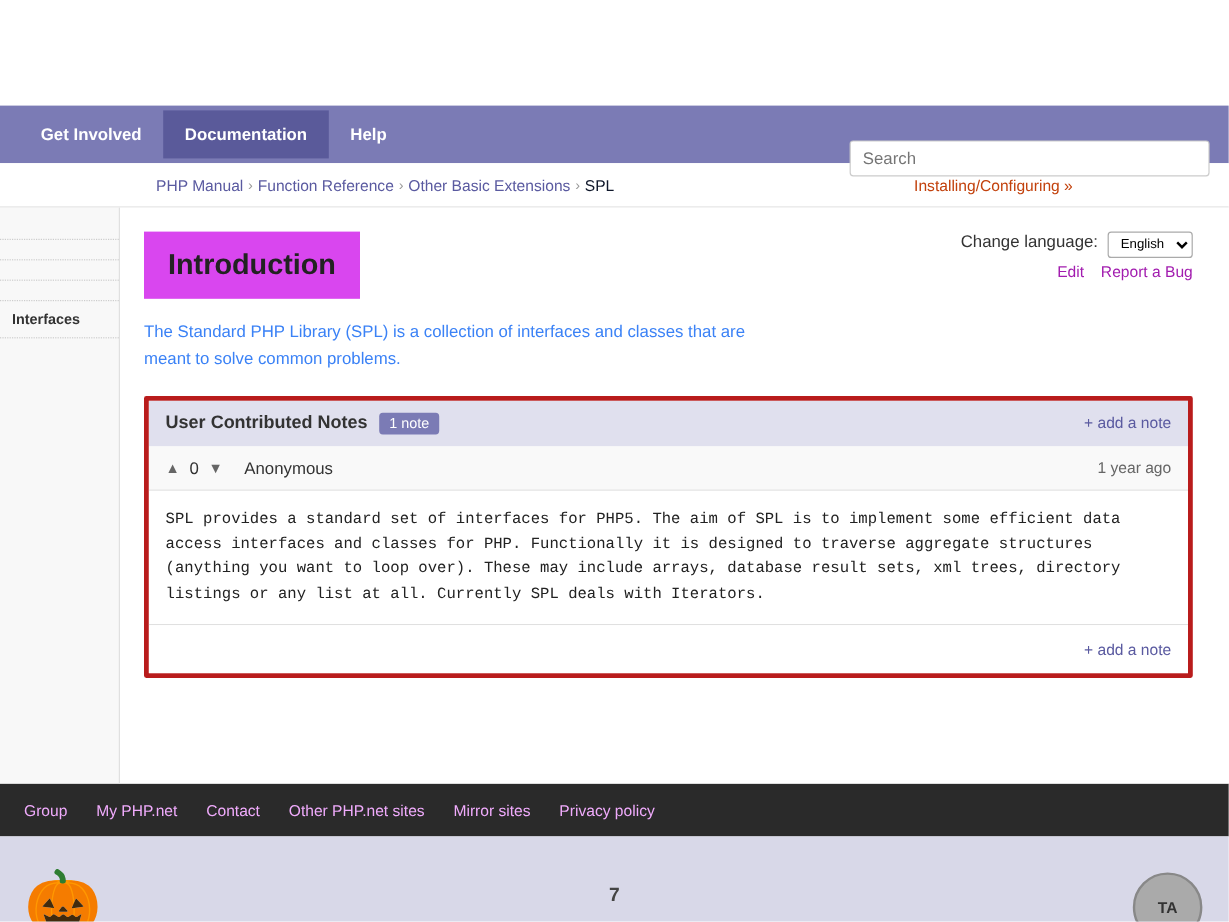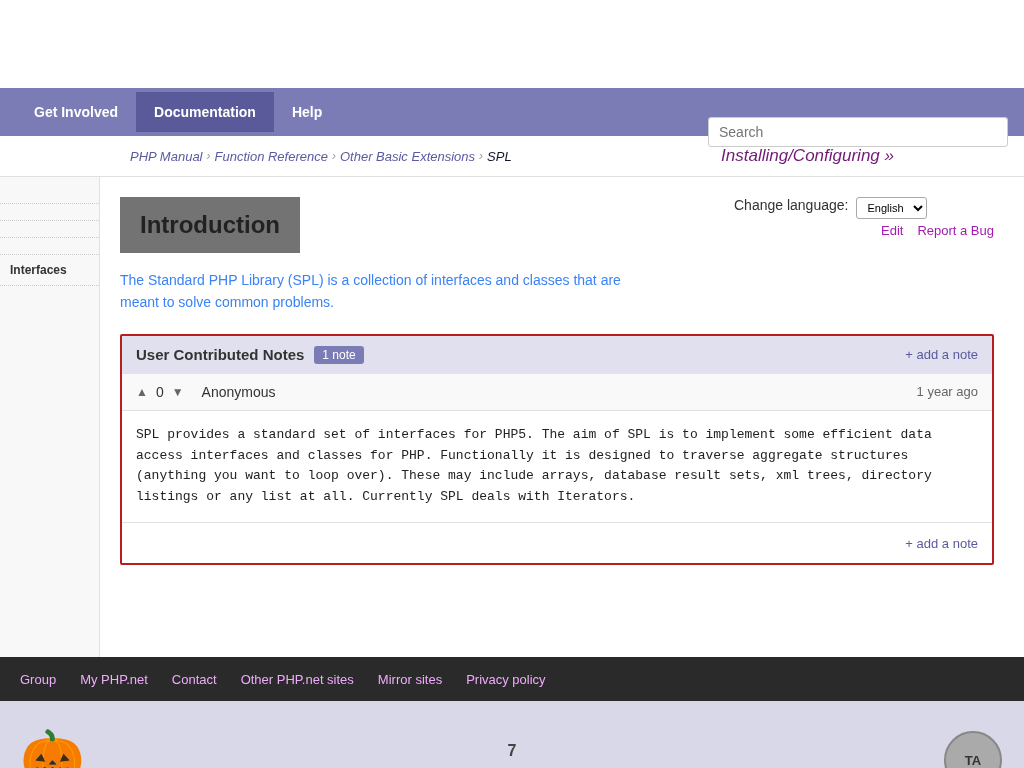--- a/index.html
+++ b/index.html
@@ -42,39 +42,38 @@
     }
 
     
     .breadcrumb-bar {
       background: #fff;
       padding: 10px 130px;
       display: flex;
       align-items: center;
       justify-content: space-between;
       border-bottom: 1px solid #e0e0e0;
-      font-style: italic;
     }
     .breadcrumb {
       display: flex;
       align-items: center;
       gap: 4px;
       font-size: 13px;
       color: #555;
     }
     .breadcrumb a {
       color: #5a5aa0;
       text-decoration: none;
     }
     .breadcrumb .sep { color: #999; font-size: 12px; }
     .breadcrumb .current { color: #0f172a; font-weight: normal; }
     .breadcrumb-right a {
-      color: #701a75;
+      color: #c2410c;
       text-decoration: none;
-      font-size: 17px;
+      font-size: 13px;
       margin-left: 24px;
     }
 
     
     .main-layout {
       display: flex;
       height: 480px;
     }
 
     
@@ -99,36 +98,36 @@
     
     .content {
       flex: 1;
       padding: 20px 30px 20px 20px;
       overflow-y: auto;
       background: #fff;
     }
 
     
     .page-title-box {
-      background: #737373;
+      background: #d946ef;
       padding: 14px 20px;
       margin-bottom: 16px;
       max-width: 540px;
     }
     .page-title-box h1 {
       font-size: 24px;
       font-weight: bold;
       color: #222;
     }
 
     
     .lang-row {
       display: flex;
       align-items: flex-start;
-      justify-content: flex-start;
+      justify-content: flex-end;
       gap: 8px;
       margin-bottom: 4px;
     }
     .lang-label {
       font-size: 14px;
       color: #333;
       white-space: nowrap;
     }
     .lang-select {
       padding: 3px 6px;
@@ -167,21 +166,21 @@
       justify-content: space-between;
       margin-bottom: 0;
     }
     .top-content-right {
       min-width: 260px;
       text-align: right;
     }
 
     
     .notes-section {
-      border: 2px solid #b91c1c;
+      border: 4px solid #b91c1c;
       border-radius: 2px;
       overflow: hidden;
     }
     .notes-header {
       background: #e0e0ee;
       padding: 10px 14px;
       display: flex;
       align-items: center;
       justify-content: space-between;
     }

